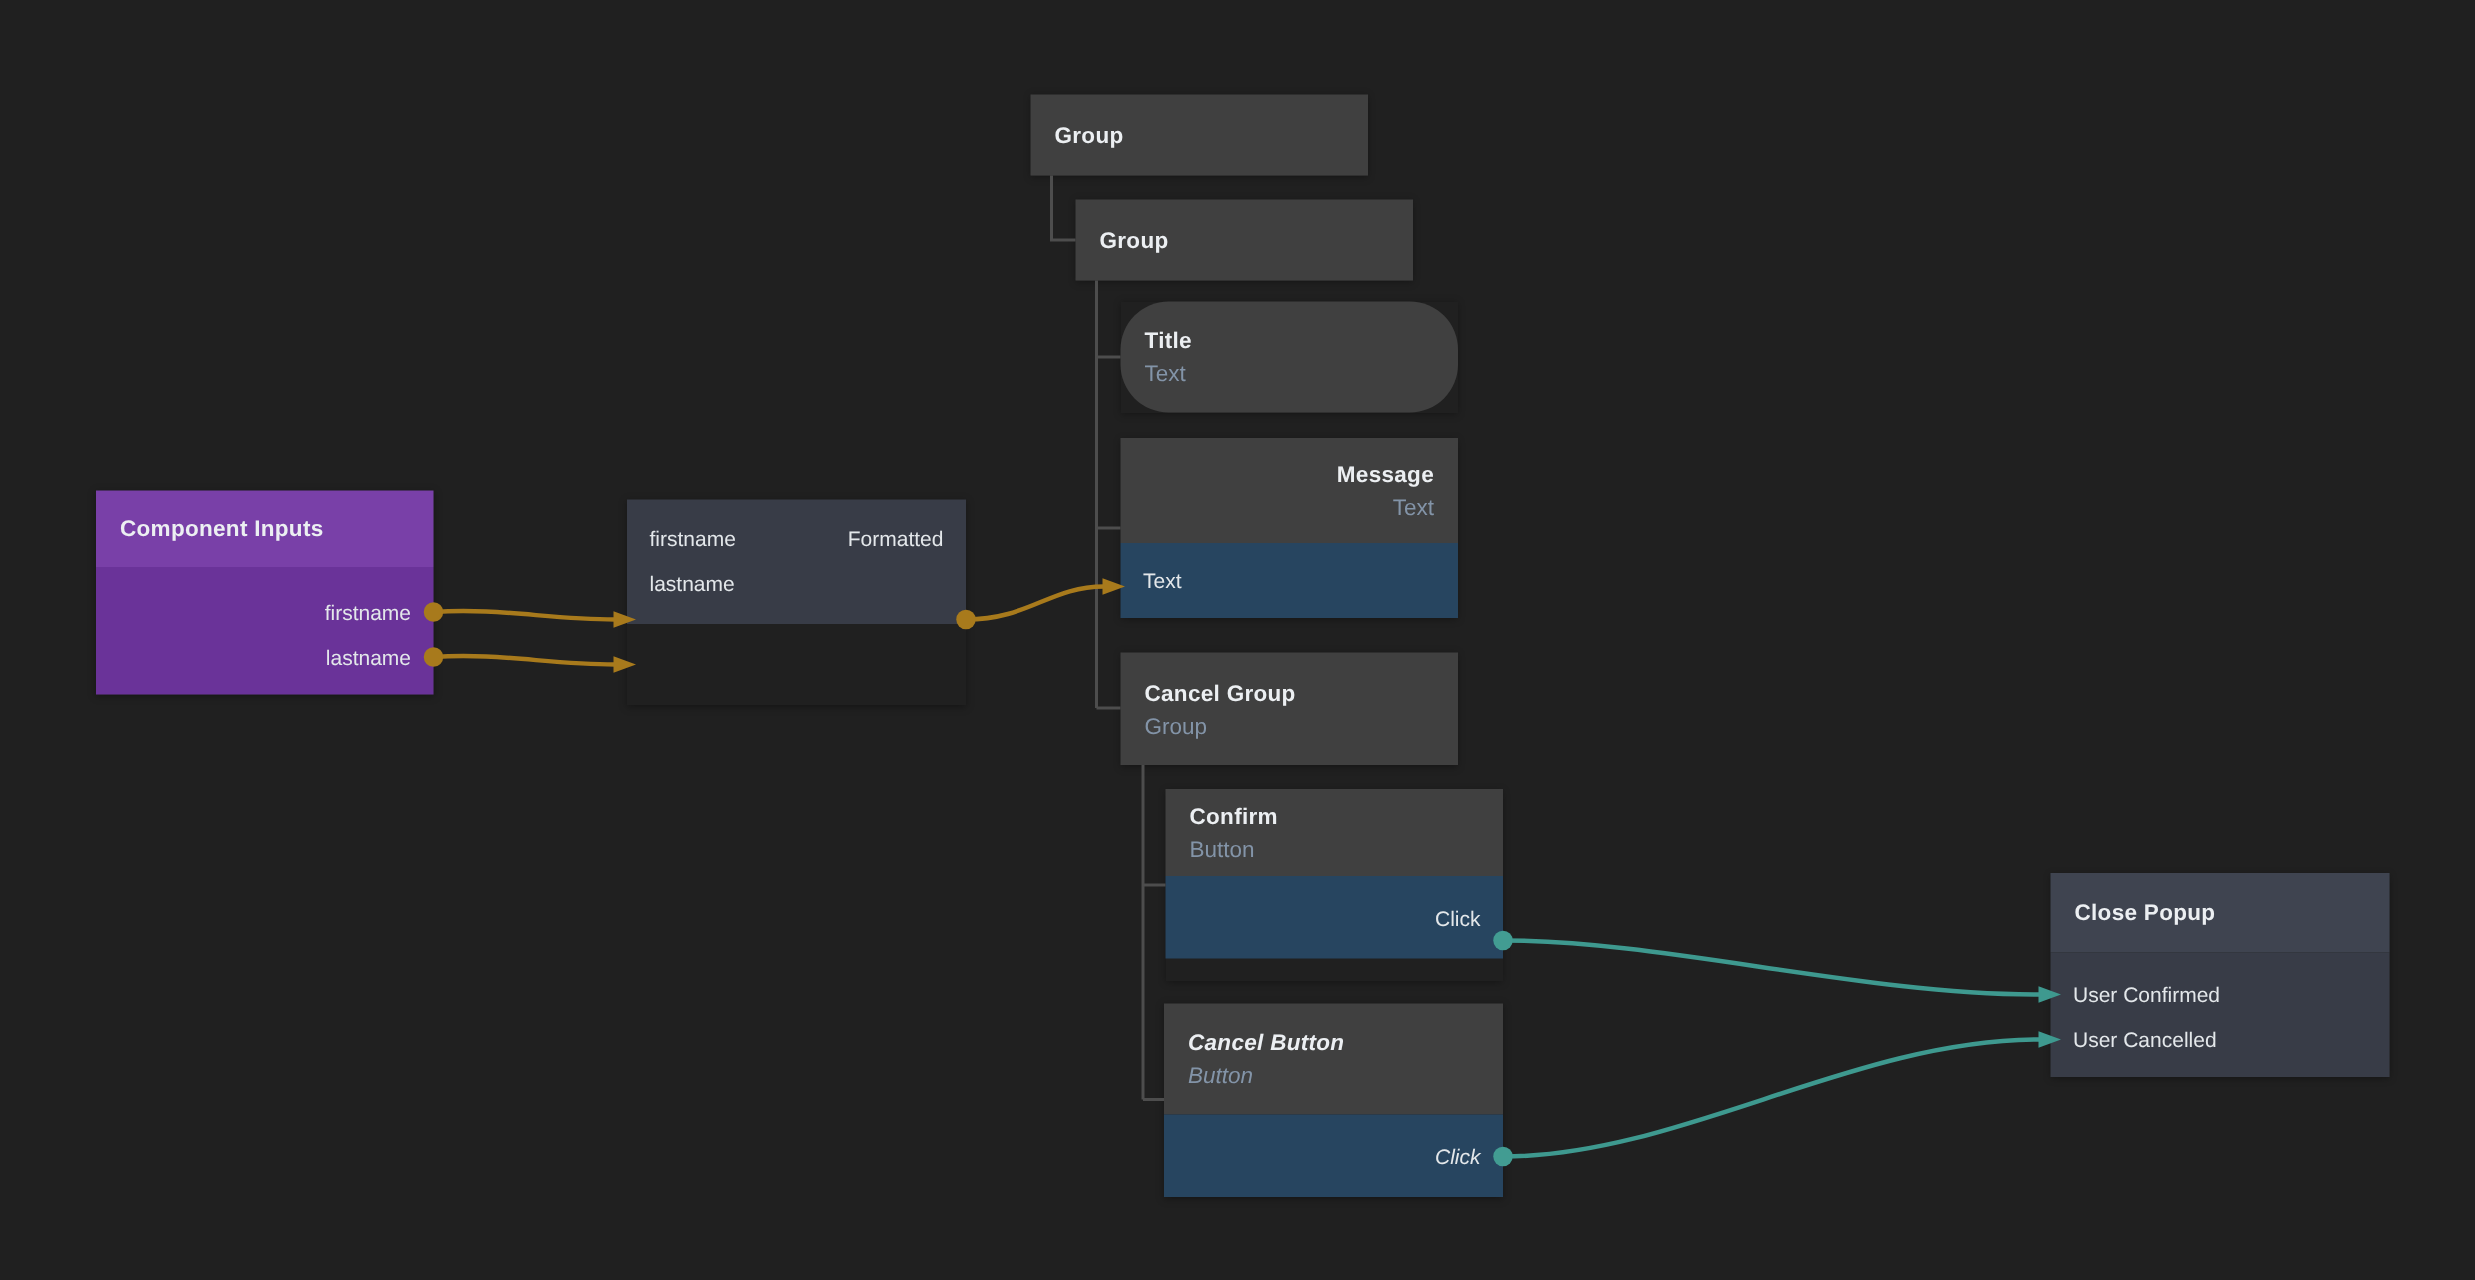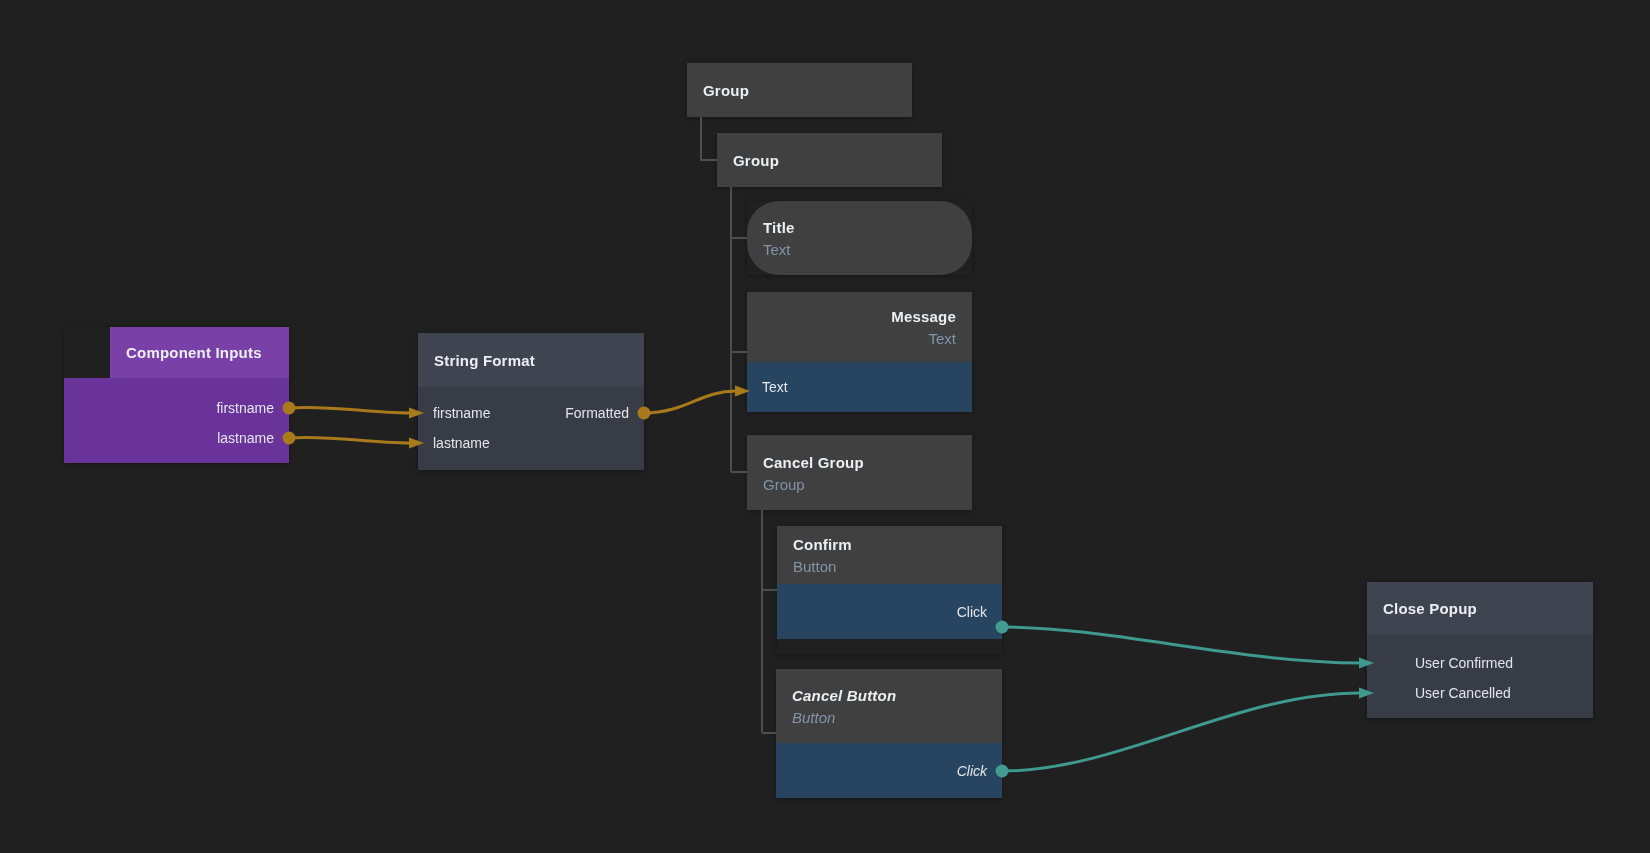--- a/index.html
+++ b/index.html
@@ -39,37 +39,34 @@
   .gray .hdr{background:#3f4450;}
   .gray .ports{background:#383c47;}
   .purple .hdr{background:#7940a8;}
   .purple .ports{background:#6a3399;}
   #wires{position:absolute;left:0;top:0;pointer-events:none;}
 </style>
 </head>
 <body>
 
 <div class="node purple" style="left:64px;top:327px;width:225px;height:136px;">
-  <div class="hdr" style="height:51px;margin-left:46px;">
+  <div class="hdr" style="height:51px;">
     <div class="title">Component Inputs</div>
   </div>
   <div class="ports" style="height:85px;padding-top:15px;">
     <div class="prow right" style="height:30px;">
       <span>firstname</span>
     </div>
     <div class="prow right" style="height:30px;">
       <span>lastname</span>
     </div>
   </div>
 </div>
 
 <div class="node gray" style="left:418px;top:333px;width:226px;height:137px;">
-  <div class="hdr" style="height:54px;">
-    <div class="title">String Format</div>
-  </div>
   <div class="ports" style="height:83px;padding-top:11px;">
     <div class="prow" style="height:30px;">
       <span>firstname</span>
       <span>Formatted</span>
     </div>
     <div class="prow left" style="height:30px;">
       <span>lastname</span>
     </div>
   </div>
 </div>
@@ -133,21 +130,21 @@
     <div class="prow right" style="height:55px;">
       <span>Click</span>
     </div>
   </div>
 </div>
 
 <div class="node gray" style="left:1367px;top:582px;width:226px;height:136px;">
   <div class="hdr" style="height:53px;">
     <div class="title">Close Popup</div>
   </div>
-  <div class="ports" style="height:83px;padding-top:13px;padding-left:33px;">
+  <div class="ports" style="height:83px;padding-top:13px;">
     <div class="prow left" style="height:30px;">
       <span>User Confirmed</span>
     </div>
     <div class="prow left" style="height:30px;">
       <span>User Cancelled</span>
     </div>
   </div>
 </div>
 
 <svg id="wires" width="1650" height="853" viewBox="0 0 1650 853">

